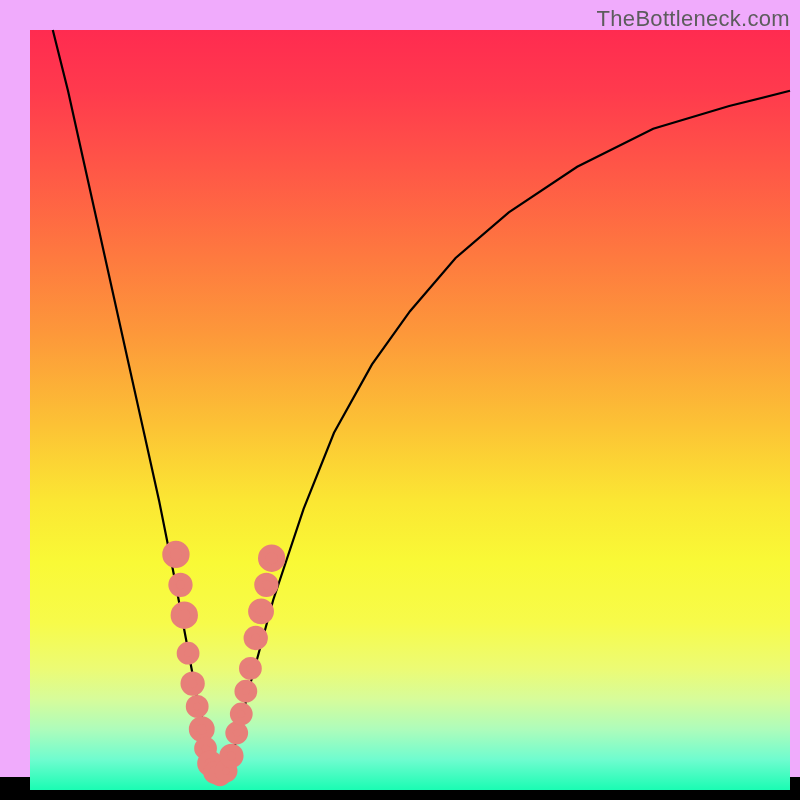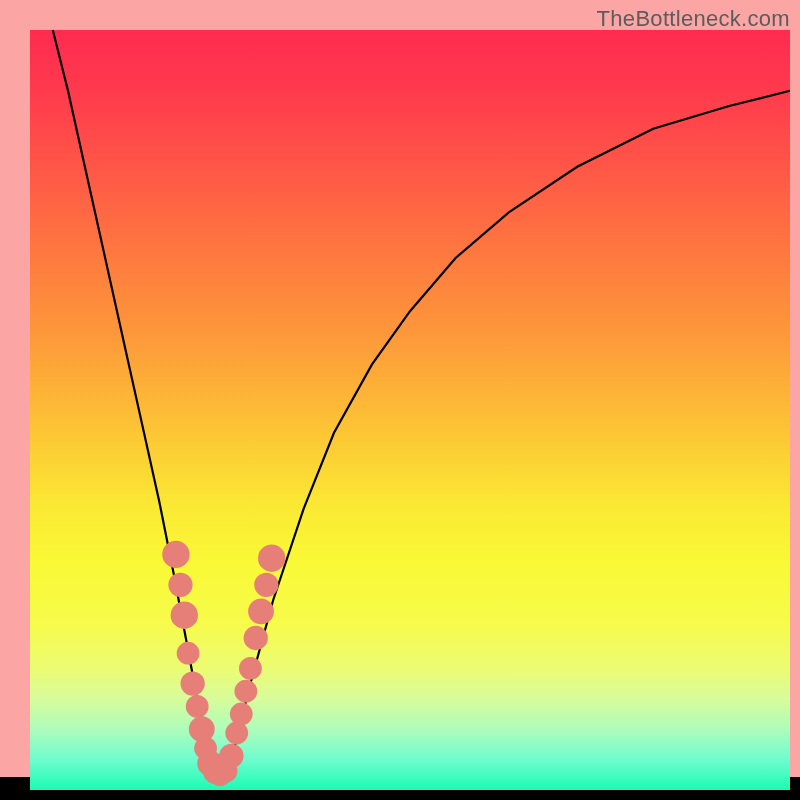--- a/index.html
+++ b/index.html
@@ -10,21 +10,21 @@
     overflow: hidden;
     background: #000;
     font-family: Arial, Helvetica, sans-serif;
   }
   .frame {
     position: absolute;
     left: 0;
     top: 0;
     width: 800px;
     height: 777px;
-    background: #fca5a5;
+    background: #f0abfc;
   }
   .plot-area {
     position: absolute;
     left: 30px;
     top: 30px;
     width: 760px;
     height: 760px;
     
   }
   .gradient {

